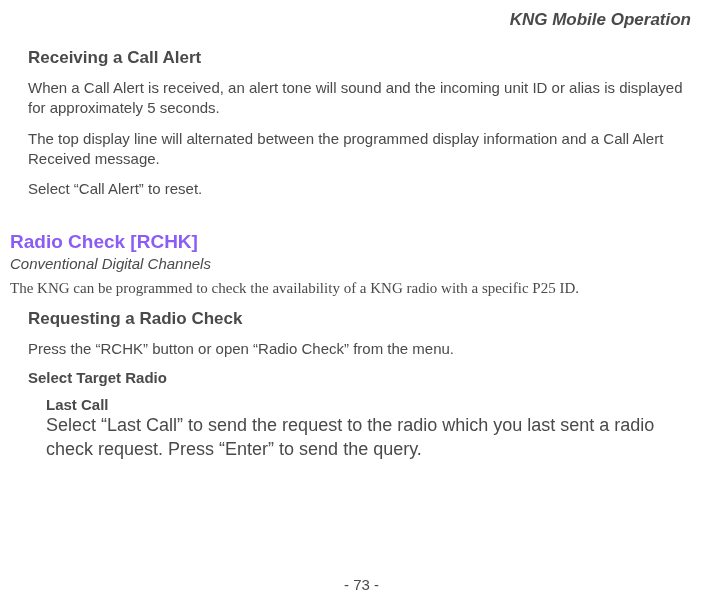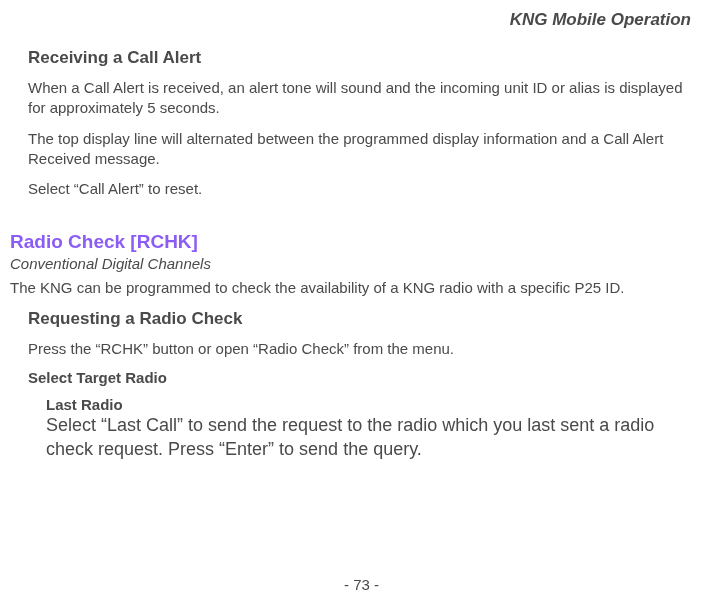--- a/index.html
+++ b/index.html
@@ -50,20 +50,21 @@
       font-style: italic;
       font-size: 15px;
       color: #4a4a4a;
       margin-bottom: 6px;
     }
     .body-text-noindent {
       font-size: 15px;
       color: #4a4a4a;
       margin-bottom: 10px;
       line-height: 1.35;
+      font-family: Liberation Serif, serif;
     }
     .sub-heading {
       font-weight: bold;
       font-size: 15px;
       color: #4a4a4a;
       margin-left: 18px;
       margin-bottom: 4px;
     }
     .nested-heading {
       font-weight: bold;
@@ -103,16 +104,16 @@
 <div class="body-text">Select “Call Alert” to reset.</div>
 
 <div class="major-heading">Radio Check [RCHK]</div>
 <div class="sub-italic">Conventional Digital Channels</div>
 <div class="body-text-noindent">The KNG can be programmed to check the availability of a KNG radio with a specific P25 ID.</div>
 
 <div class="section-heading">Requesting a Radio Check</div>
 <div class="body-text">Press the “RCHK” button or open “Radio Check” from the menu.</div>
 <div class="sub-heading">Select Target Radio</div>
 <div class="spacer-small"></div>
-<div class="nested-heading">Last Radio</div>
+<div class="nested-heading">Last Call</div>
 <div class="nested-body">Select “Last Call” to send the request to the radio which you last sent a radio check request. Press “Enter” to send the query.</div>
 
 <div class="page-number">- 73 -</div>
 
 </body></html>

